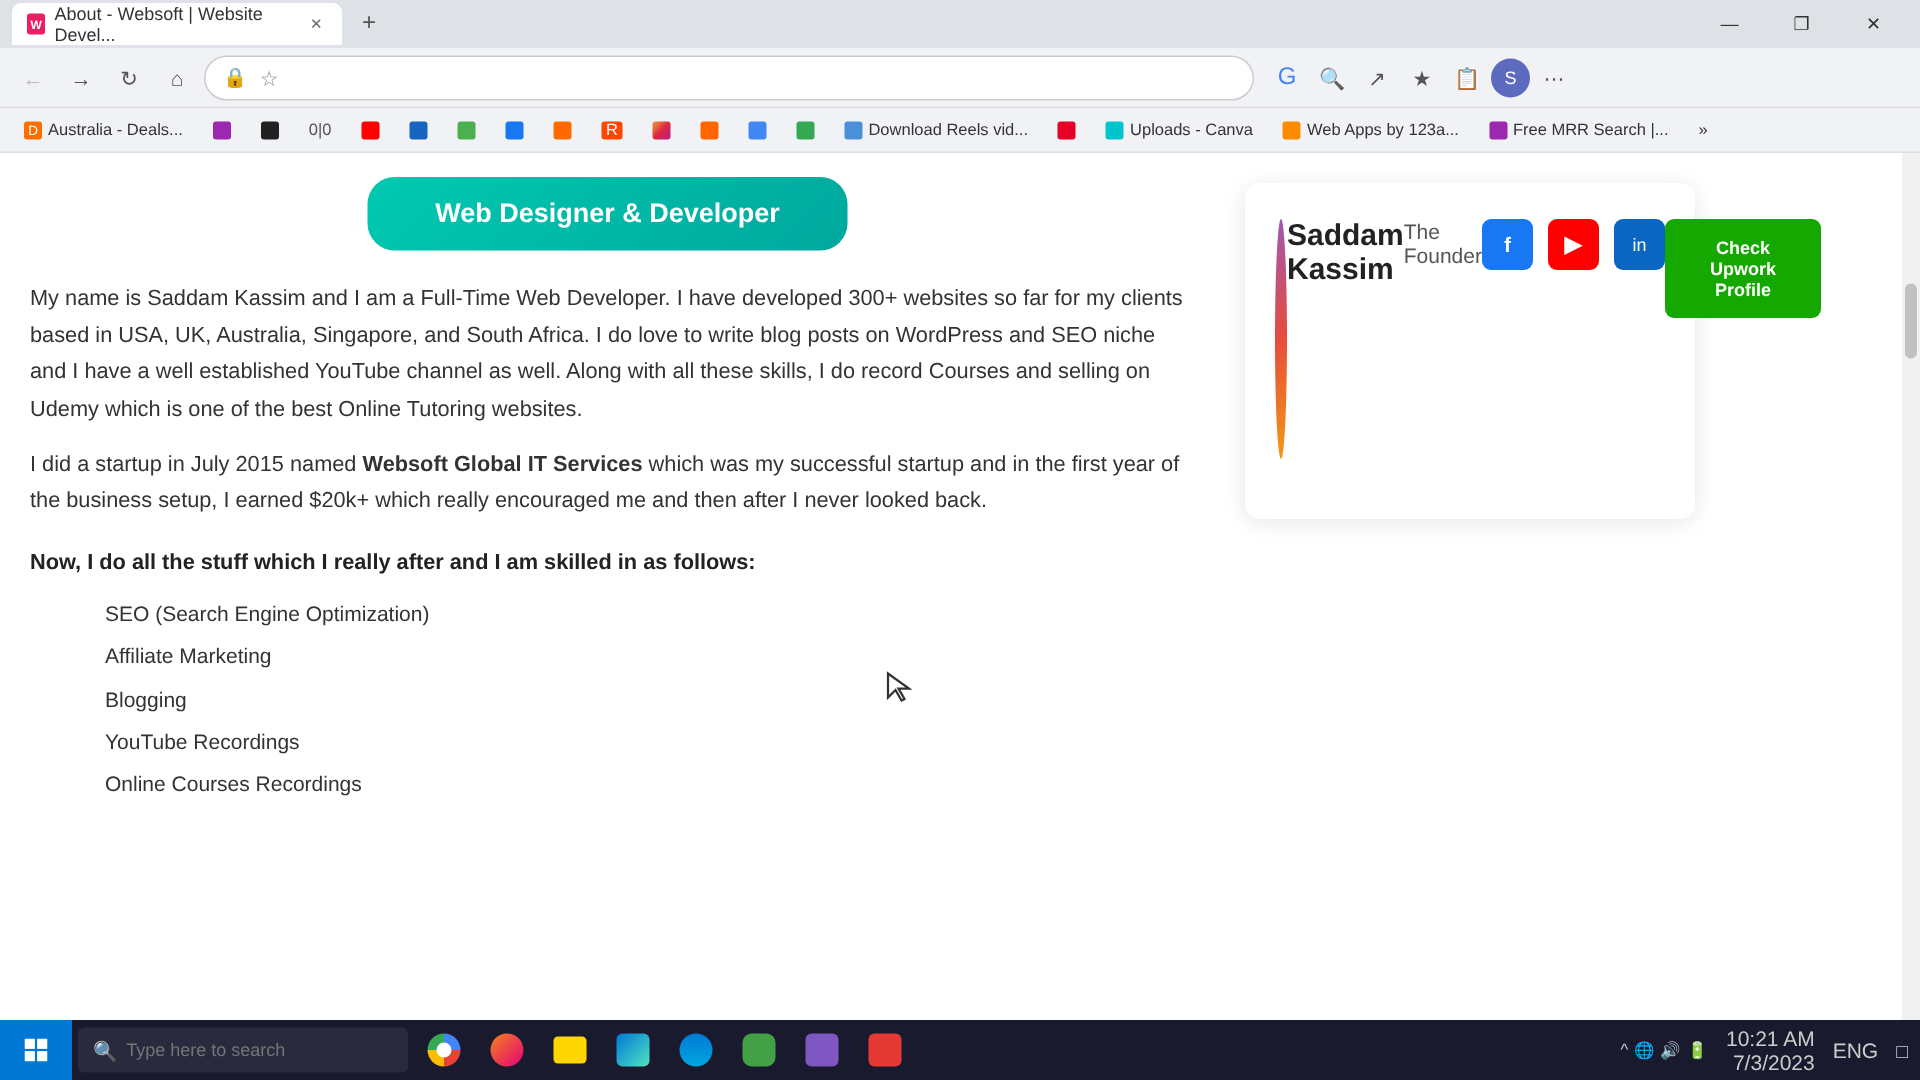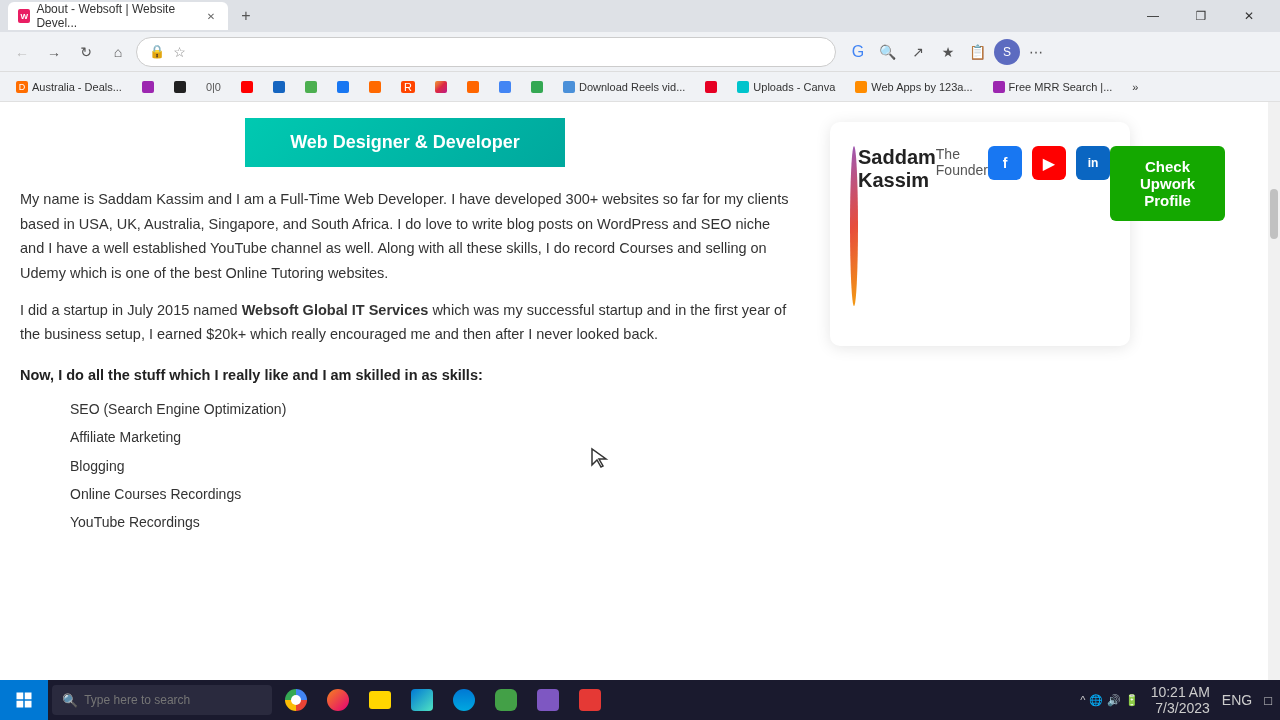--- a/index.html
+++ b/index.html
@@ -110,21 +110,21 @@
 
     
     .main-content {
       flex: 1; padding: 16px 20px 20px 20px; max-width: 810px; overflow: hidden;
     }
 
     
     .banner-btn {
       display: block; margin: 0 auto 20px auto;
       background: linear-gradient(135deg, #00c9b1, #00a89d);
-      color: white; padding: 14px 40px; border-radius: 0;
+      color: white; padding: 14px 40px; border-radius: 18px;
       font-size: 18px; font-weight: 600; text-align: center;
       border: none; cursor: pointer; width: 320px;
     }
 
     
     .bio-text {
       color: #333; font-size: 14.5px; line-height: 1.7; margin-bottom: 12px;
     }
     .bio-text strong { font-weight: 700; }
 
@@ -179,21 +179,21 @@
       width: 34px; height: 34px; border-radius: 6px; display: flex; align-items: center;
       justify-content: center; cursor: pointer; font-size: 16px; color: white;
     }
     .social-facebook { background: #1877f2; }
     .social-youtube { background: #ff0000; }
     .social-linkedin { background: #0a66c2; }
 
     
     .upwork-btn {
       background: #14a800; color: white; border: none; border-radius: 6px;
-      padding: 12px 30px; font-size: 15px; font-weight: 600; cursor: pointer;
+      padding: 12px 30px; font-size: 12px; font-weight: 600; cursor: pointer;
       width: 240px; text-align: center;
     }
   </style>
 </head>
 <body>
 
 <div class="browser" style="position:relative;">
 
   <div class="title-bar">
     <div class="tab-active">
@@ -307,28 +307,28 @@
         <div style="text-align:center; margin-bottom: 20px;">
           <button class="banner-btn">Web Designer &amp; Developer</button>
         </div>
 
         <p class="bio-text">My name is Saddam Kassim and I am a Full-Time Web Developer. I have developed 300+ websites so far for my clients based in USA, UK, Australia, Singapore, and South Africa. I do love to write blog posts on WordPress and SEO niche and I have a well established YouTube channel as well. Along with all these skills, I do record Courses and selling on Udemy which is one of the best Online Tutoring websites.</p>
 
         <p class="bio-text">
           <span>I did a startup in July 2015 named </span><strong>Websoft Global IT Services</strong><span> which was my successful startup and in the first year of the business setup, I earned $20k+ which really encouraged me and then after I never looked back.</span>
         </p>
 
-        <p class="skills-heading">Now, I do all the stuff which I really like and I am skilled in as skills:</p>
+        <p class="skills-heading">Now, I do all the stuff which I really after and I am skilled in as follows:</p>
 
         <ul class="skills-list">
           <li>SEO (Search Engine Optimization)</li>
           <li>Affiliate Marketing</li>
           <li>Blogging</li>
+          <li>YouTube Recordings</li>
           <li>Online Courses Recordings</li>
-          <li>YouTube Recordings</li>
         </ul>
 
         <div style="position:absolute; left:590px; top:345px; pointer-events:none;">
           <svg width="20" height="22" viewBox="0 0 20 22" fill="none">
             <path d="M2 2 L2 18 L7 13 L11 20 L13 19 L9 12 L16 12 Z" fill="white" stroke="#333" stroke-width="1.5"></path>
           </svg>
         </div>
       </div>
 
       <div class="sidebar">
@@ -363,21 +363,21 @@
           <div class="profile-title">The Founder</div>
 
           <div class="social-icons">
             <div class="social-icon social-facebook">
               <span style="font-weight:bold;font-size:14px;">f</span>
             </div>
             <div class="social-icon social-youtube">
               <span style="font-size:16px;">▶</span>
             </div>
             <div class="social-icon social-linkedin">
-              <span style="font-size:12px;font-weight:bold;">in</span>
+              <span style="font-size:12px;font-weight:normal;">in</span>
             </div>
           </div>
 
           <button class="upwork-btn">Check Upwork Profile</button>
         </div>
       </div>
 
       <div style="position:absolute;right:0;top:0;width:12px;height:580px;background:#f1f1f1;">
         <div style="position:absolute;right:2px;width:8px;height:50px;top:15%;background:#c1c1c1;border-radius:4px;"></div>
       </div>

